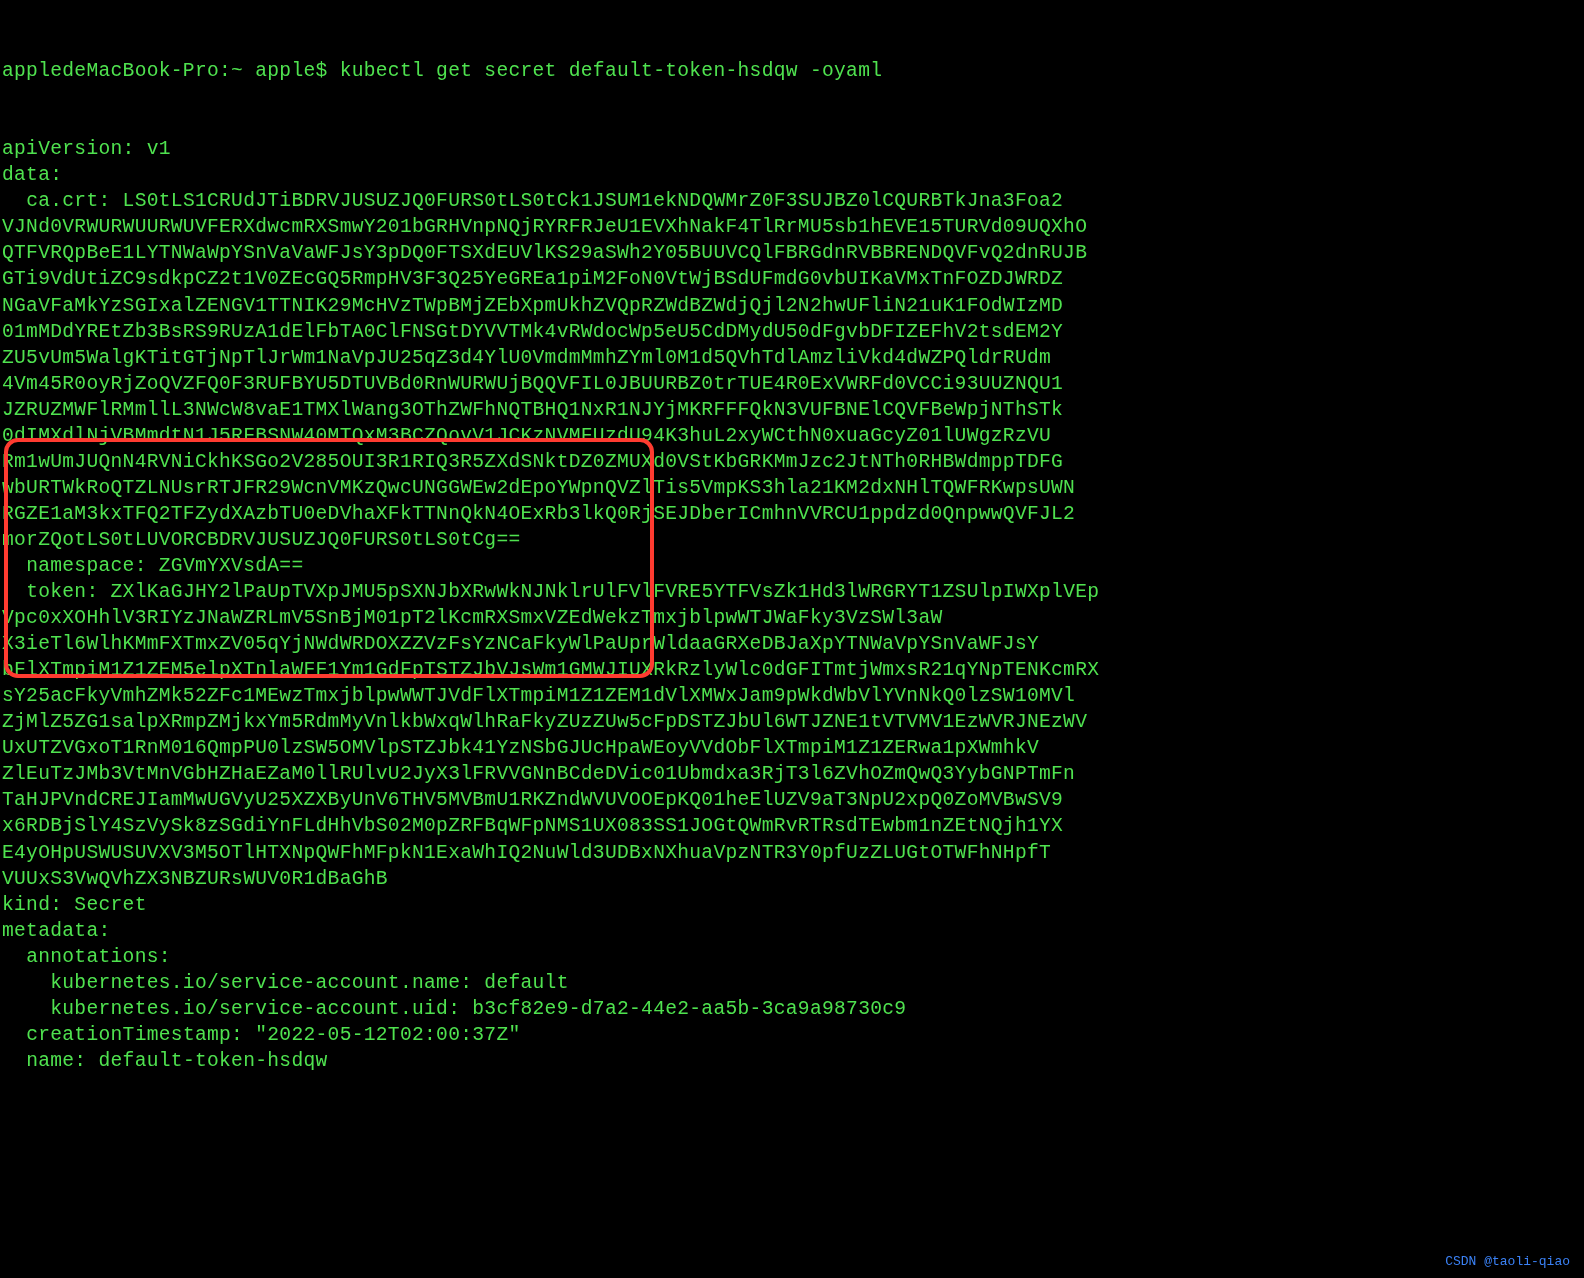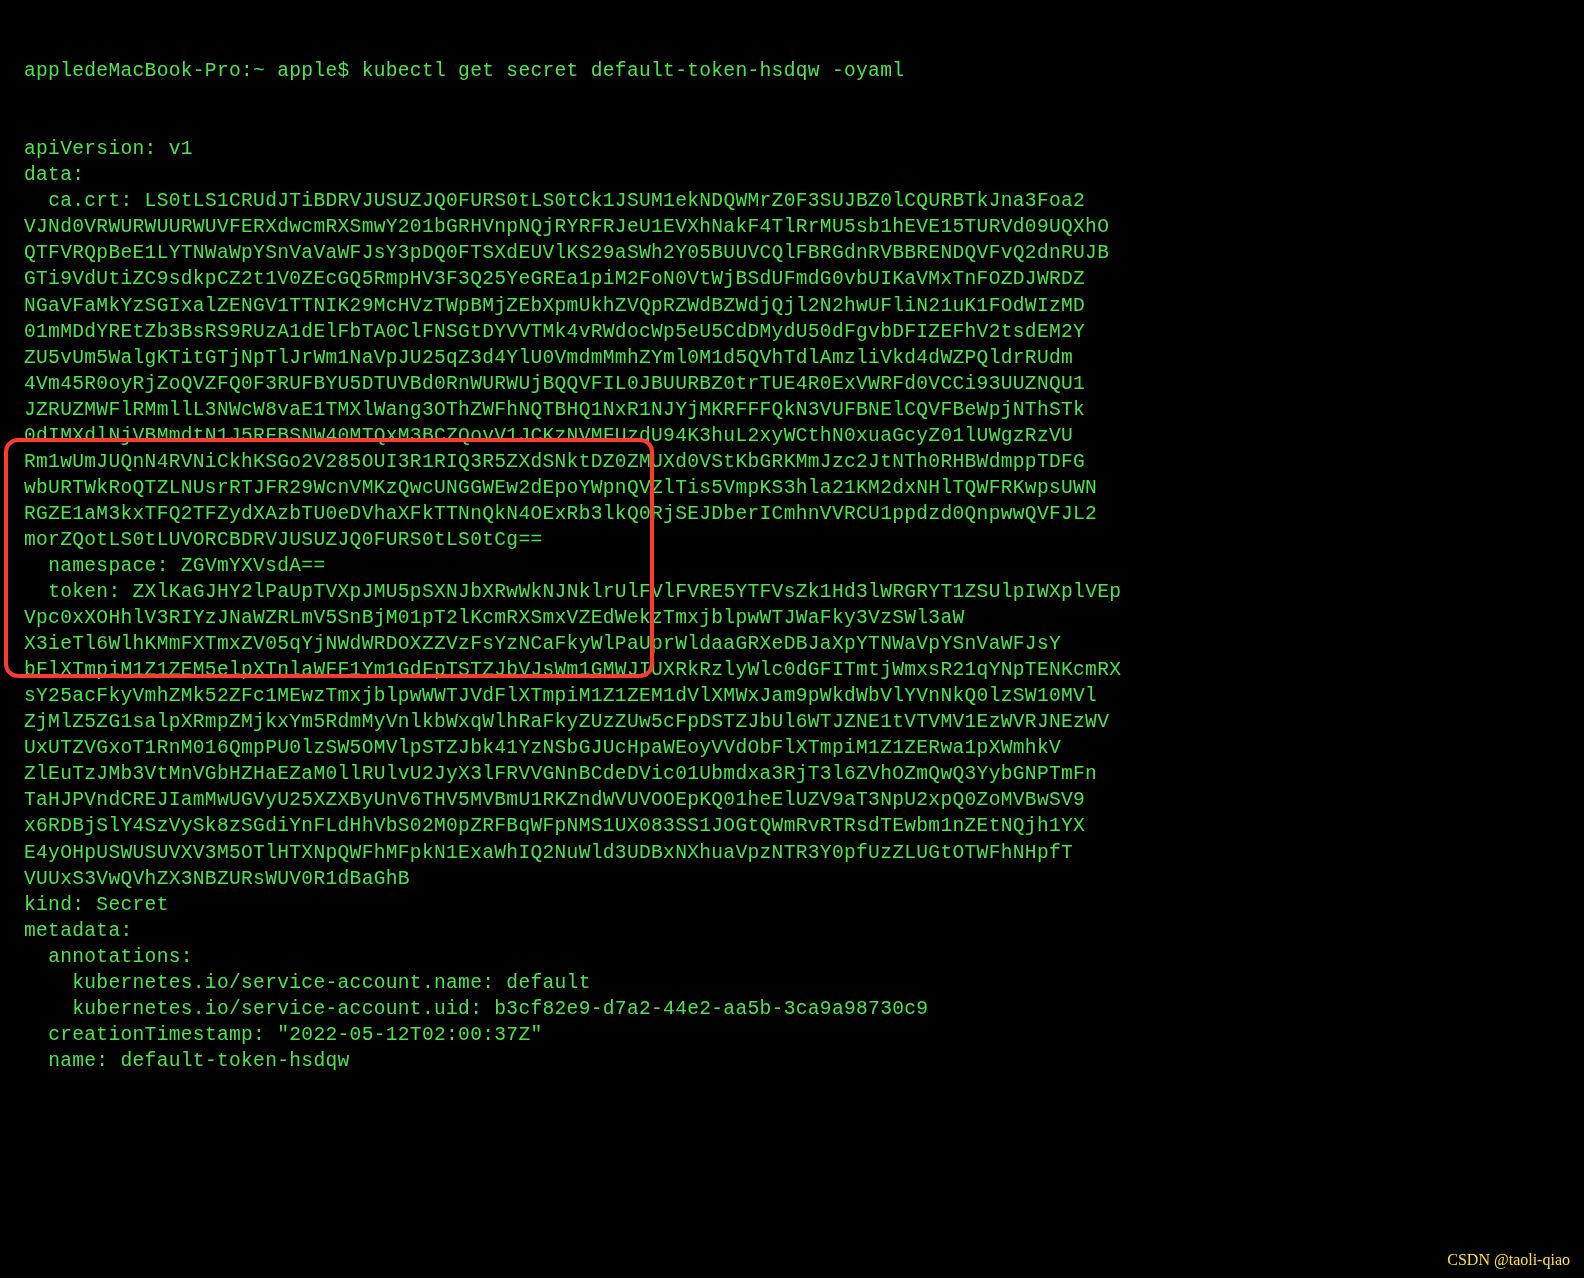--- a/index.html
+++ b/index.html
@@ -16,40 +16,39 @@
       letter-spacing: 0.3px;
       overflow: hidden;
       width: 1584px;
       height: 1278px;
       position: relative;
     }
     .terminal {
       padding: 6px 0 0 2px;
       word-break: break-all;
       white-space: pre-wrap;
-      margin-left: 22px;
     }
     .line { display: block; }
     .highlight-box {
       position: absolute;
       border: 4px solid #ff3b30;
       border-radius: 14px;
       pointer-events: none;
       left: 4px;
       top: 438px;
       width: 650px;
       height: 240px;
     }
     .watermark {
       position: absolute;
       right: 14px;
       bottom: 8px;
-      font-family: Liberation Serif, serif;
-      font-size: 16px;
-      color: #fde047;
+      font-family: Liberation Mono, monospace;
+      font-size: 13px;
+      color: #3b82f6;
       letter-spacing: 0;
     }
   </style>
 </head>
 <body>
 
 <div class="terminal">
   <span class="line">appledeMacBook-Pro:~ apple$ kubectl get secret default-token-hsdqw -oyaml</span>
   <div id="lines-container"><span class="line">apiVersion: v1</span><span class="line">data:</span><span class="line">  ca.crt: LS0tLS1CRUdJTiBDRVJUSUZJQ0FURS0tLS0tCk1JSUM1ekNDQWMrZ0F3SUJBZ0lCQURBTkJna3Foa2</span><span class="line">VJNd0VRWURWUURWUVFERXdwcmRXSmwY201bGRHVnpNQjRYRFRJeU1EVXhNakF4TlRrMU5sb1hEVE15TURVd09UQXhO</span><span class="line">QTFVRQpBeE1LYTNWaWpYSnVaVaWFJsY3pDQ0FTSXdEUVlKS29aSWh2Y05BUUVCQlFBRGdnRVBBRENDQVFvQ2dnRUJB</span><span class="line">GTi9VdUtiZC9sdkpCZ2t1V0ZEcGQ5RmpHV3F3Q25YeGREa1piM2FoN0VtWjBSdUFmdG0vbUIKaVMxTnFOZDJWRDZ</span><span class="line">NGaVFaMkYzSGIxalZENGV1TTNIK29McHVzTWpBMjZEbXpmUkhZVQpRZWdBZWdjQjl2N2hwUFliN21uK1FOdWIzMD</span><span class="line">01mMDdYREtZb3BsRS9RUzA1dElFbTA0ClFNSGtDYVVTMk4vRWdocWp5eU5CdDMydU50dFgvbDFIZEFhV2tsdEM2Y</span><span class="line">ZU5vUm5WalgKTitGTjNpTlJrWm1NaVpJU25qZ3d4YlU0VmdmMmhZYml0M1d5QVhTdlAmzliVkd4dWZPQldrRUdm</span><span class="line">4Vm45R0oyRjZoQVZFQ0F3RUFBYU5DTUVBd0RnWURWUjBQQVFIL0JBUURBZ0trTUE4R0ExVWRFd0VCCi93UUZNQU1</span><span class="line">JZRUZMWFlRMmllL3NWcW8vaE1TMXlWang3OThZWFhNQTBHQ1NxR1NJYjMKRFFFQkN3VUFBNElCQVFBeWpjNThSTk</span><span class="line">0dIMXdlNjVBMmdtN1J5RFBSNW40MTQxM3BCZQovV1JCKzNVMFUzdU94K3huL2xyWCthN0xuaGcyZ01lUWgzRzVU</span><span class="line">Rm1wUmJUQnN4RVNiCkhKSGo2V285OUI3R1RIQ3R5ZXdSNktDZ0ZMUXd0VStKbGRKMmJzc2JtNTh0RHBWdmppTDFG</span><span class="line">wbURTWkRoQTZLNUsrRTJFR29WcnVMKzQwcUNGGWEw2dEpoYWpnQVZlTis5VmpKS3hla21KM2dxNHlTQWFRKwpsUWN</span><span class="line">RGZE1aM3kxTFQ2TFZydXAzbTU0eDVhaXFkTTNnQkN4OExRb3lkQ0RjSEJDberICmhnVVRCU1ppdzd0QnpwwQVFJL2</span><span class="line">morZQotLS0tLUVORCBDRVJUSUZJQ0FURS0tLS0tCg==</span><span class="line">  namespace: ZGVmYXVsdA==</span><span class="line">  token: ZXlKaGJHY2lPaUpTVXpJMU5pSXNJbXRwWkNJNklrUlFVlFVRE5YTFVsZk1Hd3lWRGRYT1ZSUlpIWXplVEp</span><span class="line">Vpc0xXOHhlV3RIYzJNaWZRLmV5SnBjM01pT2lKcmRXSmxVZEdWekzTmxjblpwWTJWaFky3VzSWl3aW</span><span class="line">X3ieTl6WlhKMmFXTmxZV05qYjNWdWRDOXZZVzFsYzNCaFkyWlPaUprWldaaGRXeDBJaXpYTNWaVpYSnVaWFJsY</span><span class="line">bFlXTmpiM1Z1ZEM5elpXTnlaWFF1Ym1GdFpTSTZJbVJsWm1GMWJIUXRkRzlyWlc0dGFITmtjWmxsR21qYNpTENKcmRX</span><span class="line">sY25acFkyVmhZMk52ZFc1MEwzTmxjblpwWWTJVdFlXTmpiM1Z1ZEM1dVlXMWxJam9pWkdWbVlYVnNkQ0lzSW10MVl</span><span class="line">ZjMlZ5ZG1salpXRmpZMjkxYm5RdmMyVnlkbWxqWlhRaFkyZUzZUw5cFpDSTZJbUl6WTJZNE1tVTVMV1EzWVRJNEzWV</span><span class="line">UxUTZVGxoT1RnM016QmpPU0lzSW5OMVlpSTZJbk41YzNSbGJUcHpaWEoyVVdObFlXTmpiM1Z1ZERwa1pXWmhkV</span><span class="line">ZlEuTzJMb3VtMnVGbHZHaEZaM0llRUlvU2JyX3lFRVVGNnBCdeDVic01Ubmdxa3RjT3l6ZVhOZmQwQ3YybGNPTmFn</span><span class="line">TaHJPVndCREJIamMwUGVyU25XZXByUnV6THV5MVBmU1RKZndWVUVOOEpKQ01heElUZV9aT3NpU2xpQ0ZoMVBwSV9</span><span class="line">x6RDBjSlY4SzVySk8zSGdiYnFLdHhVbS02M0pZRFBqWFpNMS1UX083SS1JOGtQWmRvRTRsdTEwbm1nZEtNQjh1YX</span><span class="line">E4yOHpUSWUSUVXV3M5OTlHTXNpQWFhMFpkN1ExaWhIQ2NuWld3UDBxNXhuaVpzNTR3Y0pfUzZLUGtOTWFhNHpfT</span><span class="line">VUUxS3VwQVhZX3NBZURsWUV0R1dBaGhB</span><span class="line">kind: Secret</span><span class="line">metadata:</span><span class="line">  annotations:</span><span class="line">    kubernetes.io/service-account.name: default</span><span class="line">    kubernetes.io/service-account.uid: b3cf82e9-d7a2-44e2-aa5b-3ca9a98730c9</span><span class="line">  creationTimestamp: "2022-05-12T02:00:37Z"</span><span class="line">  name: default-token-hsdqw</span></div>
 </div>

